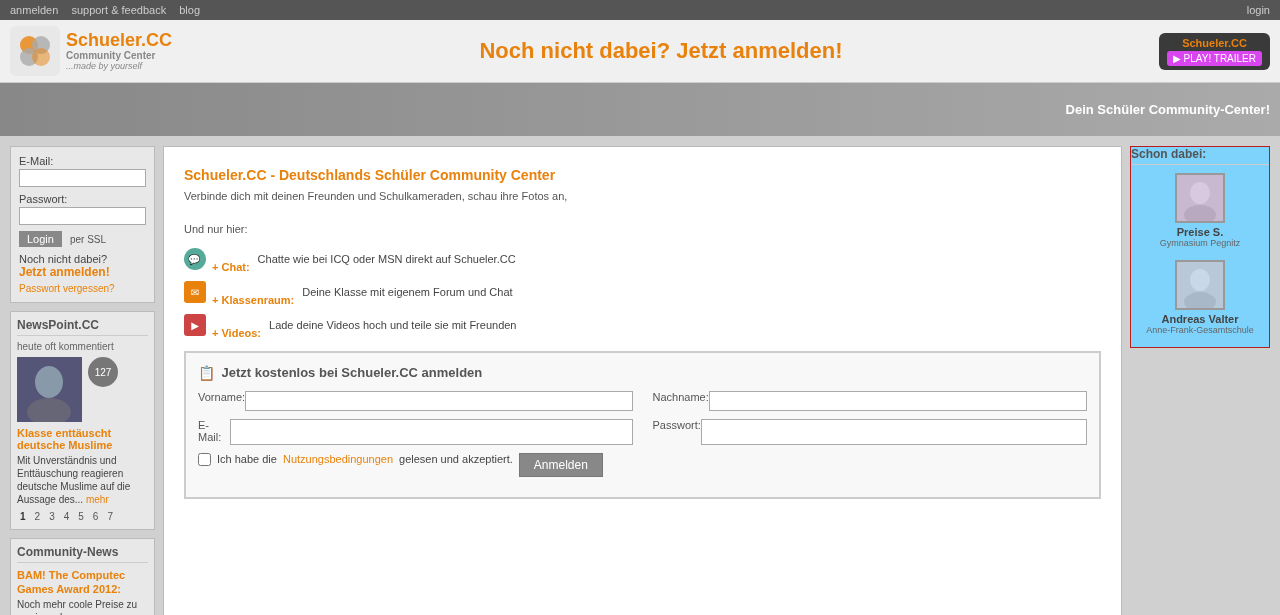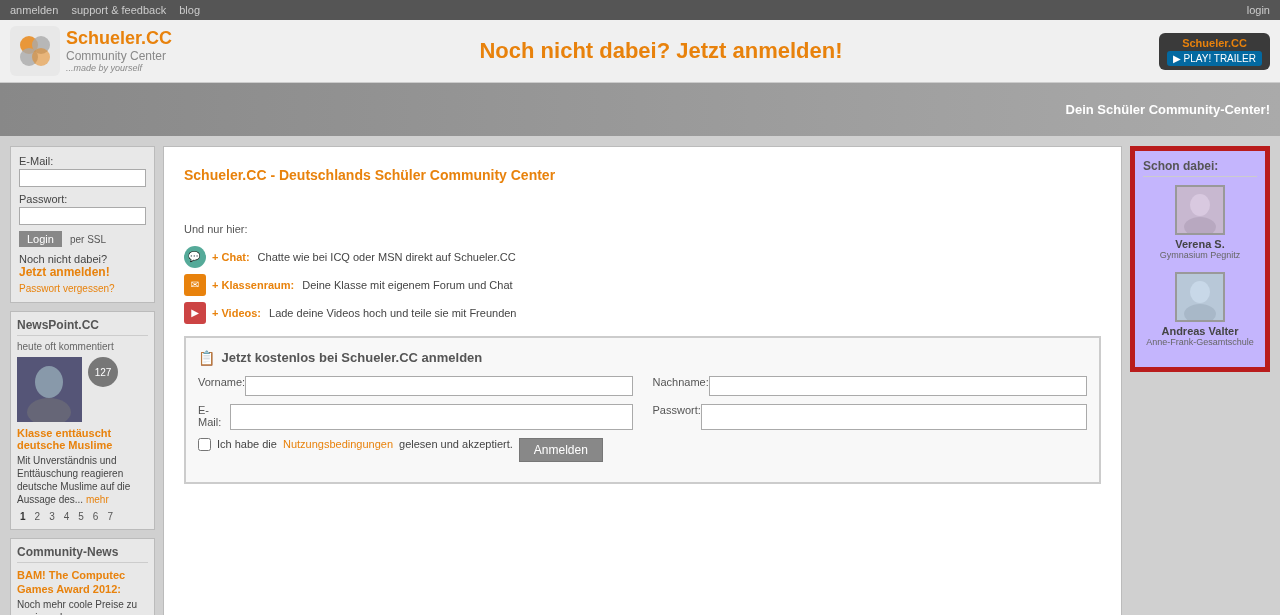--- a/index.html
+++ b/index.html
@@ -34,21 +34,21 @@
       width: 50px; height: 50px;
       background: #e8e8e8;
       border-radius: 6px;
       display: flex; align-items: center; justify-content: center;
       margin-right: 6px;
       overflow: hidden;
     }
     #logo-icon svg { width: 40px; height: 40px; }
     #logo-text { font-size: 18px; font-weight: bold; color: #555; line-height: 1.1; }
     #logo-text span { color: #e8820c; }
-    #logo-sub { font-size: 12px; color: #888; }
+    #logo-sub { font-size: 10px; color: #888; font-weight: bold; }
     #logo-made { font-size: 9px; color: #888; font-style: italic; }
     #header-center {
       flex: 1;
       text-align: center;
       font-size: 22px;
       font-weight: normal;
       color: #555;
     }
     #header-center span { color: #e8820c; font-weight: bold; }
     #header-right {
@@ -56,21 +56,21 @@
       display: flex; align-items: center; justify-content: flex-end;
     }
     #play-trailer {
       background: #3a3a3a;
       border-radius: 6px;
       padding: 4px 8px;
       display: flex; flex-direction: column; align-items: center;
       color: white; font-size: 10px;
     }
     #play-trailer .play-logo { font-size: 11px; font-weight: bold; color: #e8820c; }
-    #play-trailer .play-btn { background: #0369a1; color: white; border-radius: 3px; padding: 2px 6px; font-size: 10px; margin-top: 2px; cursor: pointer; }
+    #play-trailer .play-btn { background: #d946ef; color: white; border-radius: 3px; padding: 2px 6px; font-size: 10px; margin-top: 2px; cursor: pointer; }
 
     
     #banner {
       background: linear-gradient(to right, #888, #aaa);
       color: white;
       text-align: right;
       padding: 19px 10px;
       font-size: 13px;
       font-weight: bold;
     }
@@ -134,42 +134,42 @@
       background: white;
       padding: 20px;
       border: 1px solid #bbb;
     }
     .site-title { font-size: 14px; font-weight: bold; color: #555; margin-bottom: 5px; }
     .site-title span { color: #e8820c; }
     .site-desc { font-size: 11px; color: #555; line-height: 1.5; margin-bottom: 8px; }
     .features-list { list-style: none; margin-bottom: 12px; }
     .features-list li { display: flex; align-items: center; gap: 6px; margin-bottom: 6px; font-size: 11px; color: #444; }
     .feature-icon { width: 24px; height: 24px; display: flex; align-items: center; justify-content: center; }
-    .feature-plus { color: #e8820c; font-weight: bold; margin-right: 2px; }
+    .feature-plus { color: #e8820c; font-weight: bold; margin-right: 2px; margin-top: 15px; }
 
     
     .reg-form-box {
       border: 2px solid #ccc; background: #f8f8f8; padding: 12px; margin-top: 5px;
     }
     .reg-form-header { display: flex; align-items: center; gap: 6px; font-size: 13px; font-weight: bold; color: #555; margin-bottom: 10px; }
     .reg-form-header .reg-icon { color: #e8820c; font-size: 14px; }
     .reg-form-row { display: flex; gap: 20px; margin-bottom: 8px; }
     .reg-form-field { flex: 1; display: flex; flex-direction: row; }
     .reg-form-field label { font-size: 11px; color: #555; margin-bottom: 2px; }
     .reg-form-field input { padding: 3px 4px; font-size: 11px; border: 1px solid #aaa; width: 100%; }
     .reg-tos-row { display: flex; align-items: flex-start; gap: 6px; margin-bottom: 8px; font-size: 11px; color: #444; }
     .reg-tos-row a { color: #e8820c; text-decoration: none; cursor: pointer; }
     .reg-submit { background: #888; color: white; border: 1px solid #777; padding: 4px 14px; font-size: 12px; cursor: pointer; float: right; }
 
     
     #right-sidebar {
       width: 140px;
       flex-shrink: 0;
     }
-    .schon-dabei-box { background: #c4b5fd; border: 5px solid #b91c1c; padding: 8px; }
+    .schon-dabei-box { background: #7dd3fc; border: 1px solid #b91c1c; }
     .schon-dabei-title { font-size: 12px; font-weight: bold; color: #555; border-bottom: 1px solid #ccc; padding-bottom: 3px; margin-bottom: 8px; }
     .user-card { display: flex; flex-direction: column; align-items: center; margin-bottom: 12px; }
     .user-avatar { width: 50px; height: 50px; background: #bbb; border: 2px solid #999; display: flex; align-items: center; justify-content: center; overflow: hidden; margin-bottom: 3px; }
     .user-avatar svg { width: 46px; height: 46px; }
     .user-name { font-size: 11px; font-weight: bold; color: #444; text-align: center; }
     .user-school { font-size: 9px; color: #666; text-align: center; }
 
     
     .chat-icon-img {
       width: 22px; height: 22px;
@@ -289,21 +289,21 @@
       <a class="community-news-item-title">BAM! The Computec Games Award 2012:</a>
       <p class="community-news-item-text">Noch mehr coole Preise zu gewinnen!</p>
     </div>
   </div>
 
   <div id="center-content">
     <p class="site-title">
       <span>Schueler.</span><span style="color:#e8820c;">CC</span><span> - Deutschlands Schüler Community Center</span>
     </p>
     <p class="site-desc">
-      <br>
+      <span>Verbinde dich mit deinen Freunden und Schulkameraden, schau ihre Fotos an,</span><br>
       <br>
       <span>Und nur hier:</span>
     </p>
     <ul class="features-list">
       <li>
         <div class="chat-icon-img feature-icon">💬</div>
         <span class="feature-plus">+ Chat:</span>
         <span>Chatte wie bei ICQ oder MSN direkt auf Schueler.CC</span>
       </li>
       <li>
@@ -357,21 +357,21 @@
     <div class="schon-dabei-box">
       <div class="schon-dabei-title">Schon dabei:</div>
       <div class="user-card">
         <div class="user-avatar">
           <svg viewBox="0 0 46 46" xmlns="http://www.w3.org/2000/svg">
             <rect width="46" height="46" fill="#c8b8d0"></rect>
             <ellipse cx="23" cy="18" rx="10" ry="11" fill="#d9c9e0"></ellipse>
             <ellipse cx="23" cy="40" rx="16" ry="10" fill="#b8a8c0"></ellipse>
           </svg>
         </div>
-        <div class="user-name">Verena S.</div>
+        <div class="user-name">Preise S.</div>
         <div class="user-school">Gymnasium Pegnitz</div>
       </div>
       <div class="user-card">
         <div class="user-avatar">
           <svg viewBox="0 0 46 46" xmlns="http://www.w3.org/2000/svg">
             <rect width="46" height="46" fill="#b8c8d8"></rect>
             <ellipse cx="23" cy="18" rx="10" ry="11" fill="#c8d8e8"></ellipse>
             <ellipse cx="23" cy="40" rx="16" ry="10" fill="#a8b8c8"></ellipse>
           </svg>
         </div>

